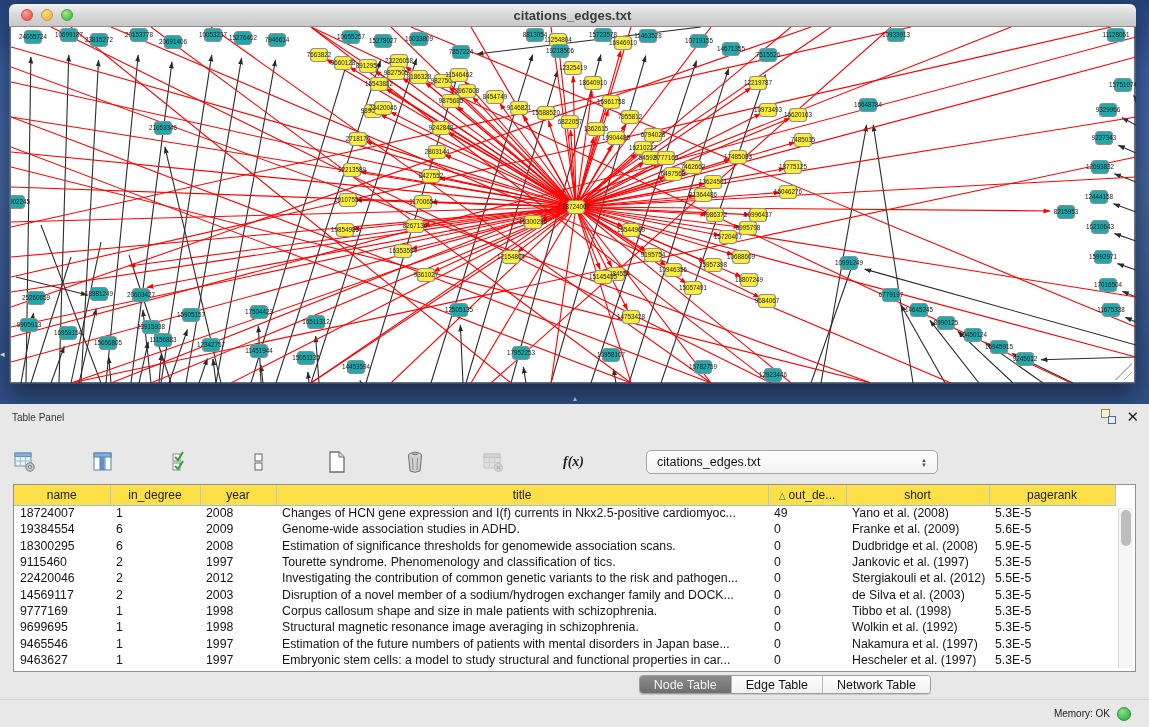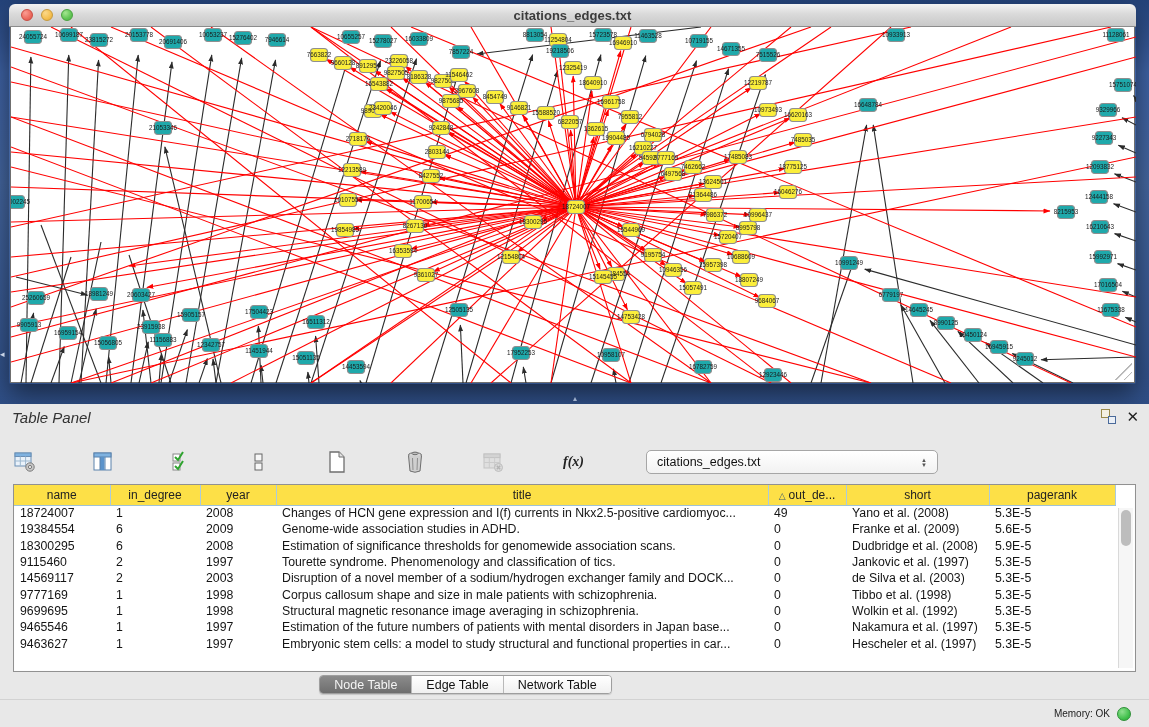--- a/index.html
+++ b/index.html
@@ -25,21 +25,21 @@
   svg.net text { font-family:"Liberation Sans","DejaVu Sans",sans-serif; }
   .resize-grip { position:absolute; right:2px; bottom:2px; width:20px; height:20px;
     background:repeating-linear-gradient(135deg,transparent 0 4px,#B9B9B9 4px 5px,#F2F2F2 5px 6px); 
     clip-path:polygon(100% 0,100% 100%,0 100%); }
   .collapse-arrow { position:absolute; left:0px; top:348px; width:7px; height:12px; color:#C9D4E6; font-size:9px; line-height:12px; }
   .divider-grip { position:absolute; left:568px; top:395px; width:14px; height:8px; color:#9FB0CC; font-size:8px; text-align:center; line-height:8px; }
 
   
   .tablepanel { position:absolute; left:0; top:404px; width:1149px; height:323px; background:#E8E8E8; }
   .panel-header { position:relative; height:26px; padding-left:12px; display:flex; align-items:center; }
-  .panel-title { font-size:15px; color:#333;font-style:italic; }
+  .panel-title { font-size:10px; color:#333; }
   .panel-hdr-icons { position:absolute; right:10px; top:5px; display:flex; gap:10px; align-items:center; }
   .float-icon { position:relative; width:15px; height:15px; }
   .float-icon .sq1 { position:absolute; left:0; top:0; width:9px; height:9px; border:1.5px solid #9A8A4A; background:#F4F0E2; }
   .float-icon .sq2 { position:absolute; right:0; bottom:0; width:8px; height:8px; border:1.5px solid #4A6A9A; background:#EAEFF6; }
   .close-x { font-size:15px; font-weight:bold; color:#1E1E1E; line-height:15px; }
 
   .toolbar { position:absolute; left:0; top:40px; width:1149px; height:36px; display:flex; align-items:center;gap:48px; }
   .tb-icon { width:24px; height:26px; margin-left:6px; display:flex; align-items:center; justify-content:center; }
   .tb-icon:first-child { margin-left:13px; }
   .tb-icon svg { display:block; }
@@ -55,21 +55,21 @@
   table.nodetable { border-collapse:collapse; table-layout:fixed; width:1101px; }
   table.nodetable th { height:20px; background:#fde047; border-right:1px solid #AACBDE; border-bottom:1px solid #9FC2D6;
     font-size:12px; font-weight:normal; color:#222; text-align:center; overflow:hidden; white-space:nowrap; }
   table.nodetable th .sort { font-size:9px; color:#44606F; margin-right:3px; }
   table.nodetable td { height:16.3px; font-size:12.3px; color:#151515; white-space:nowrap; overflow:hidden; padding:0 4px 0 6px; }
   td.c3 { padding-left:8px;margin-top:28px; }
   td.c5, td.c6 { padding-left:14px; }
   .vscroll { position:absolute; right:2px; top:23px; width:15px; height:160px; background:#F6F6F6; border-left:1px solid #D9D9D9; }
   .vthumb { position:absolute; left:2px; top:2px; width:10px; height:36px; background:#BDBDBD; border-radius:6px; }
 
-  .tabs { position:absolute; left:0; top:271px; width:931px; display:flex; justify-content:center; }
+  .tabs { position:absolute; left:0; top:271px; width:931px; display:flex; justify-content:flex-end; }
   .seg-group { display:flex; border:1px solid #9E9E9E; border-radius:4px; overflow:hidden; height:19px;
     box-shadow:0 1px 1px rgba(0,0,0,.15); }
   .seg { font-size:12.5px; padding:2px 14px; background:linear-gradient(180deg,#FFFFFF,#F0F0F0); color:#111;
     border-left:1px solid #B9B9B9; line-height:14px; }
   .seg:first-child { border-left:none; }
   .seg.sel { background:linear-gradient(180deg,#8B8B8B,#6E6E6E); color:#F4F4F4; }
 
   .statusbar { position:absolute; left:0; top:295px; width:1149px; height:28px; border-top:1px solid #D2D2D2;
     display:flex; justify-content:flex-end; align-items:center; padding-right:18px; gap:7px; }
   .mem-label { font-size:10px; color:#222; }
@@ -951,20 +951,29 @@
           <tr>
             <td class="c0">9115460</td>
             <td class="c1">2</td>
             <td class="c2">1997</td>
             <td class="c3">Tourette syndrome. Phenomenology and classification of tics.</td>
             <td class="c4">0</td>
             <td class="c5">Jankovic et al. (1997)</td>
             <td class="c6">5.3E-5</td>
           </tr>
           <tr>
+            <td class="c0">22420046</td>
+            <td class="c1">2</td>
+            <td class="c2">2012</td>
+            <td class="c3">Investigating the contribution of common genetic variants to the risk and pathogen...</td>
+            <td class="c4">0</td>
+            <td class="c5">Stergiakouli et al. (2012)</td>
+            <td class="c6">5.5E-5</td>
+          </tr>
+          <tr>
             <td class="c0">14569117</td>
             <td class="c1">2</td>
             <td class="c2">2003</td>
             <td class="c3">Disruption of a novel member of a sodium/hydrogen exchanger family and DOCK...</td>
             <td class="c4">0</td>
             <td class="c5">de Silva et al. (2003)</td>
             <td class="c6">5.3E-5</td>
           </tr>
           <tr>
             <td class="c0">9777169</td>

